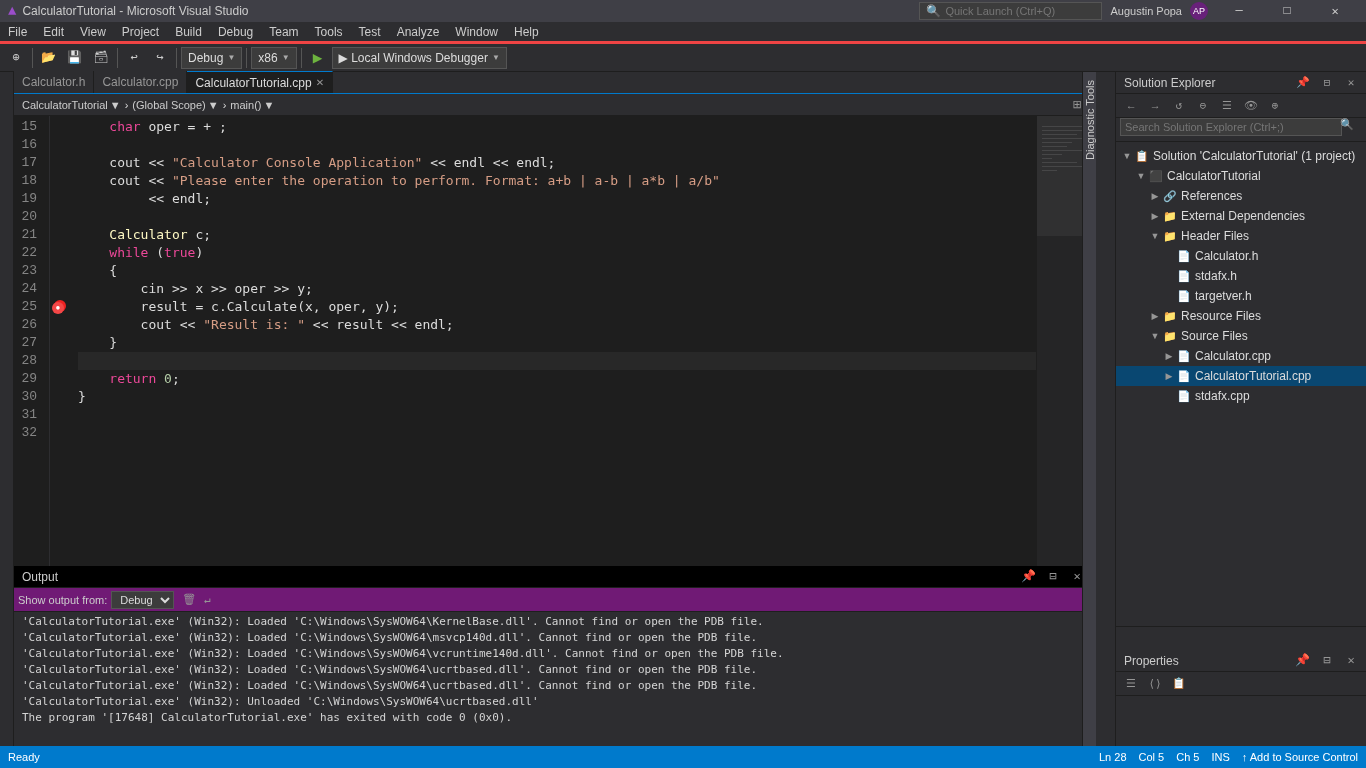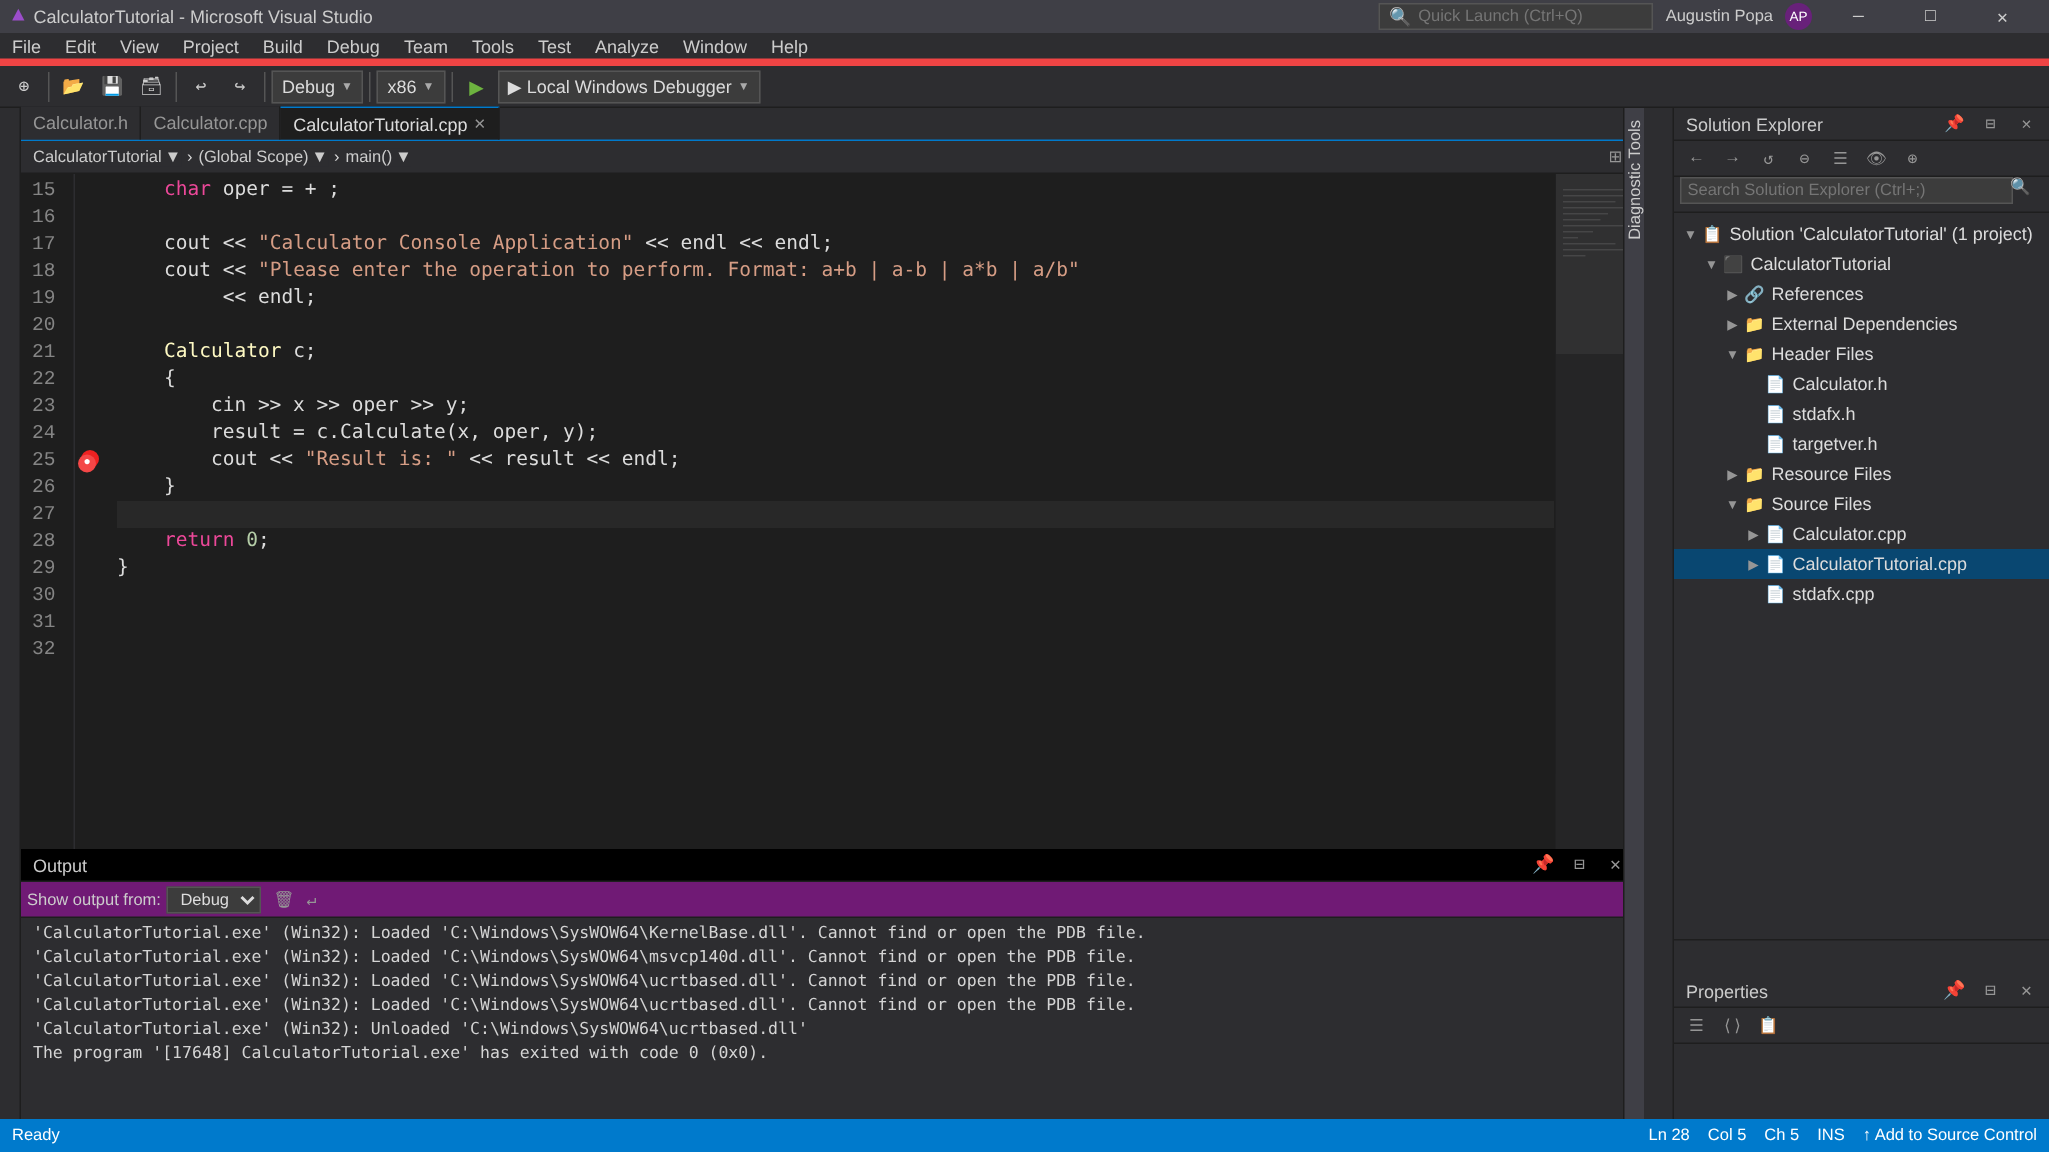--- a/index.html
+++ b/index.html
@@ -12,21 +12,21 @@
     #title-bar-text { color: #ccc; font-size: 12px; font-family: 'Segoe UI', sans-serif; }
     #title-bar-controls { display: flex; gap: 2px; }
     #title-bar-controls span { width: 46px; height: 22px; display: flex; align-items: center; justify-content: center; color: #ccc; font-size: 12px; cursor: pointer; }
     #quick-launch { display: flex; align-items: center; background: #3c3c3c; border: 1px solid #555; height: 18px; padding: 0 6px; gap: 4px; }
     #quick-launch input { background: transparent; border: none; outline: none; color: #ccc; font-size: 11px; width: 150px; font-family: 'Segoe UI', sans-serif; }
     #title-bar-right { display: flex; align-items: center; gap: 8px; }
     #user-name { color: #ccc; font-size: 11px; font-family: 'Segoe UI', sans-serif; }
     #user-avatar { width: 18px; height: 18px; background: #68217a; border-radius: 50%; display: flex; align-items: center; justify-content: center; color: white; font-size: 9px; font-family: 'Segoe UI', sans-serif; }
 
     
-    #menu-bar { background: #2d2d30; height: 22px; display: flex; align-items: center; border-bottom: 5px solid #ef4444; }
+    #menu-bar { background: #2d2d30; height: 22px; display: flex; align-items: center; border-bottom: 3px solid #ef4444; }
     #menu-bar span { padding: 2px 8px; color: #ccc; cursor: pointer; font-family: 'Segoe UI', sans-serif; font-size: 12px; }
 
     
     #toolbar { background: #2d2d30; height: 28px; display: flex; align-items: center; padding: 0 4px; gap: 2px; border-bottom: 1px solid #1e1e1e; }
     .toolbar-btn { width: 24px; height: 24px; display: flex; align-items: center; justify-content: center; color: #ccc; cursor: pointer; font-size: 12px; }
     .toolbar-sep { width: 1px; height: 20px; background: #555; margin: 0 2px; }
     .toolbar-dropdown { background: #3c3c3c; border: 1px solid #555; height: 22px; display: flex; align-items: center; padding: 0 6px; color: #dcdcdc; font-size: 12px; cursor: pointer; gap: 4px; font-family: 'Segoe UI', sans-serif; }
     .toolbar-dropdown-arrow { font-size: 8px; color: #aaa; }
 
     
@@ -259,20 +259,21 @@
       </div>
 
       <div id="code-content">
         <pre>    <span class="kw">char</span> oper = + ;</pre>
         <pre> </pre>
         <pre>    <span class="plain">cout &lt;&lt; </span><span class="str">"Calculator Console Application"</span><span class="plain"> &lt;&lt; endl &lt;&lt; endl;</span></pre>
         <pre>    <span class="plain">cout &lt;&lt; </span><span class="str">"Please enter the operation to perform. Format: a+b | a-b | a*b | a/b"</span></pre>
         <pre>         <span class="plain">&lt;&lt; endl;</span></pre>
         <pre> </pre>
         <pre>    <span class="tp">Calculator</span> c;</pre>
+        <pre>    <span class="kw">while</span> (<span class="kw">true</span>)</pre>
         <pre>    {</pre>
         <pre>        cin &gt;&gt; x &gt;&gt; oper &gt;&gt; y;</pre>
         <pre>        result = c.Calculate(x, oper, y);</pre>
         <pre>        cout &lt;&lt; <span class="str">"Result is: "</span> &lt;&lt; result &lt;&lt; endl;</pre>
         <pre>    }</pre>
         <pre class="cursor-line"> </pre>
         <pre>    <span class="kw">return</span> <span class="num">0</span>;</pre>
         <pre>}</pre>
         <pre> </pre>
         <pre> </pre>
@@ -315,20 +316,21 @@
     <span id="show-output-label">Show output from:</span>
     <select id="output-source-dropdown">
       <option>Debug</option>
     </select>
     <span style="color:#969696; cursor:pointer; font-size:11px; margin-left:4px;">🗑</span>
     <span style="color:#969696; cursor:pointer; font-size:11px; margin-left:4px;">↵</span>
   </div>
   <div id="output-content">
   <div>'CalculatorTutorial.exe' (Win32): Loaded  'C:\Windows\SysWOW64\KernelBase.dll'. Cannot find or open the PDB file.</div>
       <div>'CalculatorTutorial.exe' (Win32): Loaded 'C:\Windows\SysWOW64\msvcp140d.dll'. Cannot find or open the PDB file.</div>
+      <div>'CalculatorTutorial.exe' (Win32): Loaded 'C:\Windows\SysWOW64\vcruntime140d.dll'. Cannot find or open the PDB file.</div>
       <div>'CalculatorTutorial.exe' (Win32): Loaded 'C:\Windows\SysWOW64\ucrtbased.dll'. Cannot find or open the PDB file.</div>
       <div>'CalculatorTutorial.exe' (Win32): Loaded 'C:\Windows\SysWOW64\ucrtbased.dll'. Cannot find or open the PDB file.</div>
       <div>'CalculatorTutorial.exe' (Win32): Unloaded 'C:\Windows\SysWOW64\ucrtbased.dll'</div>
       <div>The program '[17648] CalculatorTutorial.exe' has exited with code 0 (0x0).</div>
     </div>
 </div>
 
 <div id="right-panel" style="position:absolute; top:72px; right:0; width:251px; bottom:22px; background:#2d2d30; border-left:1px solid #1e1e1e; display:flex; flex-direction:column;">
   <div id="solution-explorer-header">
     <span id="se-title">Solution Explorer</span>

